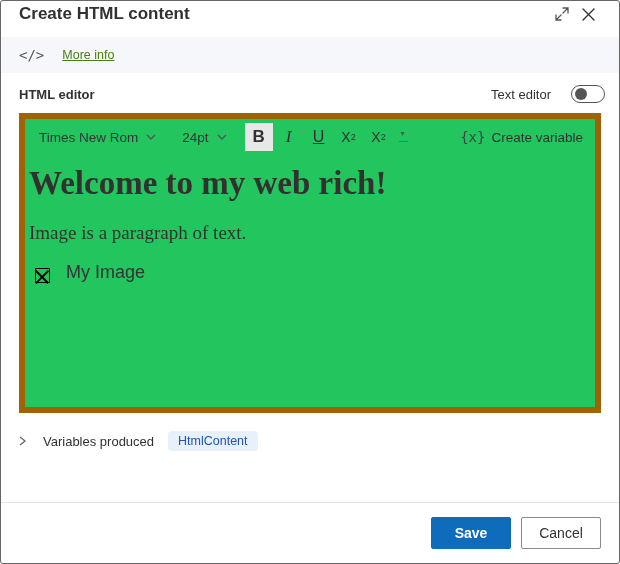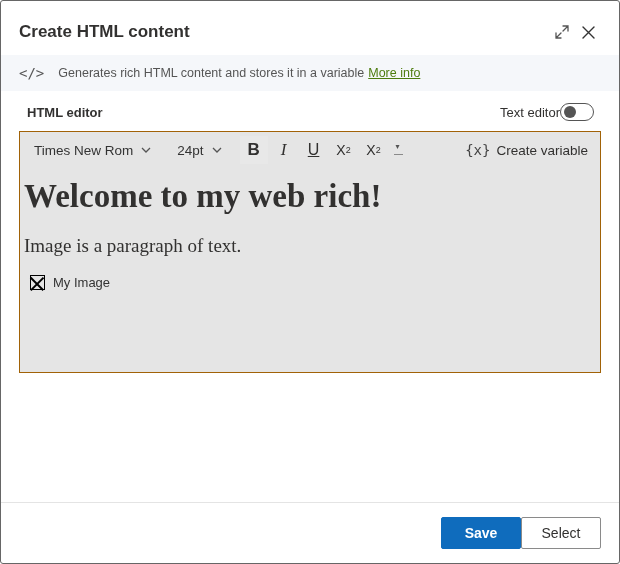--- a/index.html
+++ b/index.html
@@ -1,55 +1,55 @@
 <!DOCTYPE html>
 <html><head>
 <meta charset="utf-8">
 <style>
   * { box-sizing: border-box; }
   html, body { margin:0; padding:0; font-family: "Segoe UI", Arial, sans-serif; font-size:13px; color:#323130; }
   .dialog { width:620px; height:564px; border:1px solid #666; border-radius:3px; background:#fff; display:flex; flex-direction:column; }
-  .titlebar { display:flex; align-items:center; padding:18px 18px 10px 18px; }
+  .titlebar { display:flex; align-items:center; padding:0 18px 10px 18px; }
   .titlebar h2 { font-size:17px; font-weight:600; margin:0; flex:1; }
   .titlebar .icon-btn { width:26px; height:26px; display:flex; align-items:center; justify-content:center; color:#555; cursor:pointer; }
   .info-bar { background:#f5f7fa; display:flex; align-items:center; padding:10px 18px; font-size:12.5px; color:#555; }
   .info-bar .code-icon { font-family:monospace; color:#555; margin-right:14px; font-size:14px; }
   .info-bar a { color:#4d7c0f; text-decoration:underline; margin-left:4px; }
-  .section { padding:12px 25px 6px 18px; display:flex; align-items:center;margin-left:8px; }
+  .section { padding:12px 14px 6px 18px; display:flex; align-items:center; }
   .section .sec-label { font-size:13px; font-weight:600; color:#323130; flex:1; }
-  .text-editor-toggle { display:flex; align-items:center; gap:0; font-size:13px; color:#323130; }
+  .text-editor-toggle { display:flex; align-items:center; gap:20px; font-size:13px; color:#323130; }
   .switch { width:34px; height:18px; border-radius:10px; background:#fff; border:1px solid #555; position:relative; cursor:pointer; }
   .switch .knob { width:12px; height:12px; border-radius:50%; background:#555; position:absolute; top:2px; left:3px; }
-  .editor-box { margin:4px 18px 0 18px; border:1px solid #a16207; height:242px; display:flex; flex-direction:column; background:#e5e5e5; }
+  .editor-box { margin:4px 18px 0 18px; border:6px solid #a16207; height:300px; display:flex; flex-direction:column; background:#22c55e; }
   .toolbar { display:flex; align-items:center; padding:4px 6px; gap:2px; border-bottom:0px solid #eee; font-size:13px; }
   .dropdown { display:flex; align-items:center; gap:8px; padding:3px 8px; cursor:pointer; color:#333; font-size:13.5px; }
   .dropdown .chev { font-size:10px; color:#555; }
   .sep { width:6px; }
   .tool-btn { width:28px; height:28px; display:flex; align-items:center; justify-content:center; cursor:pointer; color:#323130; }
   .tool-btn.active { background:#e8e8e8; font-weight:bold; }
   .tool-btn.bold { font-family:"Segoe UI Semibold","Segoe UI",Arial; font-size:17px; font-weight:700;}
   .tool-btn.italic { font-style:italic; font-family: "Times New Roman", serif; font-size:17px; }
   .tool-btn.under { text-decoration: underline; font-size:16px; }
   .subsup { font-size:14px; font-family:Arial; }
   .subsup sub, .subsup sup { font-size:9px; }
   .toolbar-spacer { flex:1; }
   .select-var { display:flex; align-items:center; gap:6px; cursor:pointer; font-size:13.5px; color:#323130; padding-right:6px;}
   .brace { font-family:monospace; font-size:14px; color:#444; }
   .content-area { flex:1; padding:4px 4px 8px 4px; overflow:auto; }
   .content-area h1 { font-family:"Times New Roman", serif; font-size:33px; font-weight:700; margin:6px 0 20px 0; }
   .content-area p { font-family:"Times New Roman", serif; font-size:19px; margin:0 0 18px 0; }
-  .img-placeholder { display:flex; align-items:flex-start; gap:8px; font-size:13px; font-family:"Segoe UI",Arial; color:#333; padding-left:6px;}
+  .img-placeholder { display:flex; align-items:flex-end; gap:16px; font-size:18px; font-family:"Segoe UI",Arial; color:#333; padding-left:6px;}
   .img-box { width:15px; height:15px; border:1.7px solid #000; position:relative; }
   .img-box:before, .img-box:after { content:""; position:absolute; width:140%; height:1.6px; background:#000; top:50%; left:-20%; }
   .img-box:before { transform:rotate(45deg); }
   .img-box:after { transform:rotate(-45deg); }
   .vars-row { padding:18px 18px 4px 18px; display:flex; align-items:center; gap:14px; font-size:13px; }
   .chevr { color:#666; font-size:11px; width:10px; display:inline-block;}
   .var-chip { background:#e8f0fb; color:#1857b6; padding:3px 10px; border-radius:4px; font-size:12.5px; cursor:pointer; }
-  .footer { margin-top:auto; border-top:1px solid #e4e4e4; padding:14px 18px; display:flex; justify-content:flex-end; }
+  .footer { margin-top:auto; border-top:1px solid #e4e4e4; padding:14px 18px; display:flex; justify-content:flex-end; gap:10px; }
   .btn { min-width:80px; height:32px; border-radius:2px; font-size:14px; display:flex; align-items:center; justify-content:center; cursor:pointer; }
   .btn.primary { background:#0f6cbd; color:#fff; border:1px solid #0f6cbd; font-weight:600;}
   .btn.secondary { background:#fff; color:#323130; border:1px solid #8a8a8a; }
   svg { display:block; }
   .more-chev { width:16px; height:28px; display:flex; flex-direction:column; align-items:center; justify-content:center; font-size:8px; color:#555; line-height:5px; cursor:pointer;}
 </style>
 </head>
 <body>
 
 <div class="dialog">
@@ -63,21 +63,20 @@
     </div>
     <div class="icon-btn">
       <svg width="13" height="13" viewBox="0 0 13 13">
           <path d="M1 1 L12 12 M12 1 L1 12" stroke="#333" stroke-width="1.4" stroke-linecap="round"></path>
         </svg>
     </div>
   </div>
 
   <div class="info-bar">
     <span class="code-icon">&lt;/&gt;</span>
-    <span>Generates rich HTML content and stores it in a variable</span>
     <a href="#">More info</a>
   </div>
 
   <div class="section">
     <span class="sec-label">HTML editor</span>
     <div class="text-editor-toggle">
       <span>Text editor</span>
       <div class="switch">
         <div class="knob"></div>
       </div>
@@ -124,19 +123,28 @@
     <div class="content-area">
       <h1>Welcome to my web rich!</h1>
       <p>Image is a paragraph of text.</p>
       <div class="img-placeholder">
         <span class="img-box"></span>
         <span>My Image</span>
       </div>
     </div>
   </div>
 
+  <div class="vars-row">
+    <span class="chevr">
+      <svg width="7" height="10" viewBox="0 0 7 10">
+          <path d="M1 1 L6 5 L1 9" stroke="#666" stroke-width="1.3" fill="none"></path>
+        </svg>
+    </span>
+    <span>Variables produced</span>
+    <span class="var-chip">HtmlContent</span>
+  </div>
 
   <div class="footer">
     <div class="btn primary">Save</div>
-    <div class="btn secondary">Select</div>
+    <div class="btn secondary">Cancel</div>
   </div>
 
 </div>
 
 </body></html>

